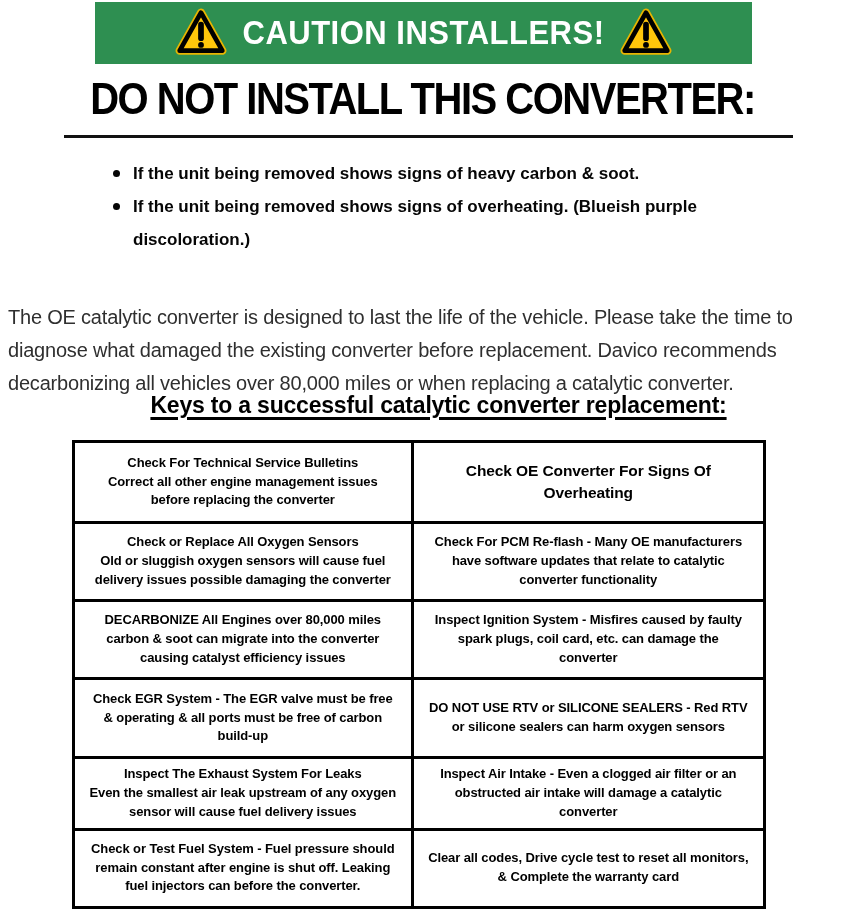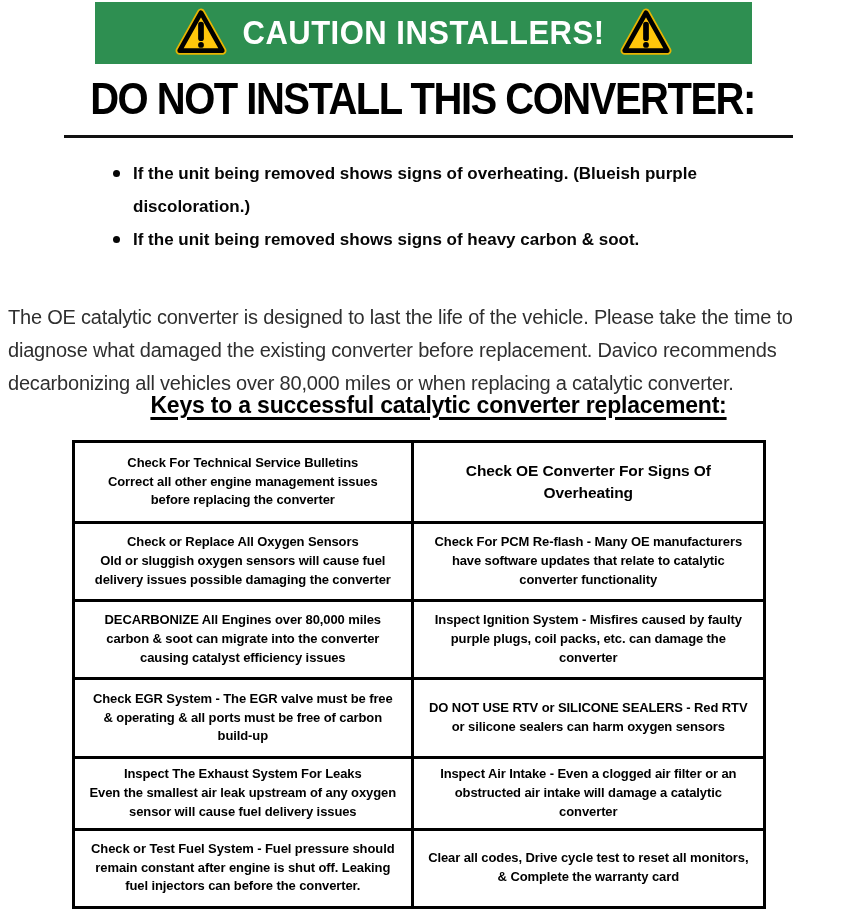--- a/index.html
+++ b/index.html
@@ -154,22 +154,22 @@
       <path d="M50 9 L91 82 L9 82 Z" fill="#ffc60b" stroke="#000" stroke-width="9" stroke-linejoin="round"></path>
       <path d="M50 32 L50 58" stroke="#000" stroke-width="11" stroke-linecap="round"></path>
       <circle cx="50" cy="71" r="5.6" fill="#000"></circle>
     </svg>
   </div>
 
   <div class="headline">DO NOT INSTALL THIS CONVERTER:</div>
   <div class="divider"></div>
 
   <ul class="warn-list">
+    <li><span class="dot"></span><span>If the unit being removed shows signs of heavy carbon &amp; soot.</span></li>
     <li><span class="dot"></span><span>If the unit being removed shows signs of overheating. (Blueish purple discoloration.)</span></li>
-    <li><span class="dot"></span><span>If the unit being removed shows signs of heavy carbon &amp; soot.</span></li>
   </ul>
 
   <div class="notice">The OE catalytic converter is designed to last the life of the vehicle. Please take the time to diagnose what damaged the existing converter before replacement. Davico recommends decarbonizing all vehicles over 80,000 miles or when replacing a catalytic converter.</div>
 
   <div class="keys-heading"><span>Keys to a successful catalytic converter replacement:</span></div>
 
   <table class="keys-table">
     <colgroup>
         <col class="c-left">
         <col class="c-right">
@@ -194,21 +194,21 @@
             <div>Check For PCM Re-flash - Many OE manufacturers have software updates that relate to catalytic converter functionality</div>
             <div></div>
           </td>
       </tr>
       <tr>
         <td class="cell-left">
             <div>DECARBONIZE All Engines over 80,000 miles carbon &amp; soot can migrate into the converter causing catalyst efficiency issues</div>
             <div></div>
           </td>
         <td class="cell-right">
-            <div>Inspect Ignition System - Misfires caused by faulty purple plugs, coil packs, etc. can damage the converter</div>
+            <div>Inspect Ignition System - Misfires caused by faulty spark plugs, coil card, etc. can damage the converter</div>
             <div></div>
           </td>
       </tr>
       <tr>
         <td class="cell-left">
             <div>Check EGR System - The EGR valve must be free &amp; operating &amp; all ports must be free of carbon build-up</div>
             <div></div>
           </td>
         <td class="cell-right">
             <div>DO NOT USE RTV or SILICONE SEALERS - Red RTV or silicone sealers can harm oxygen sensors</div>

